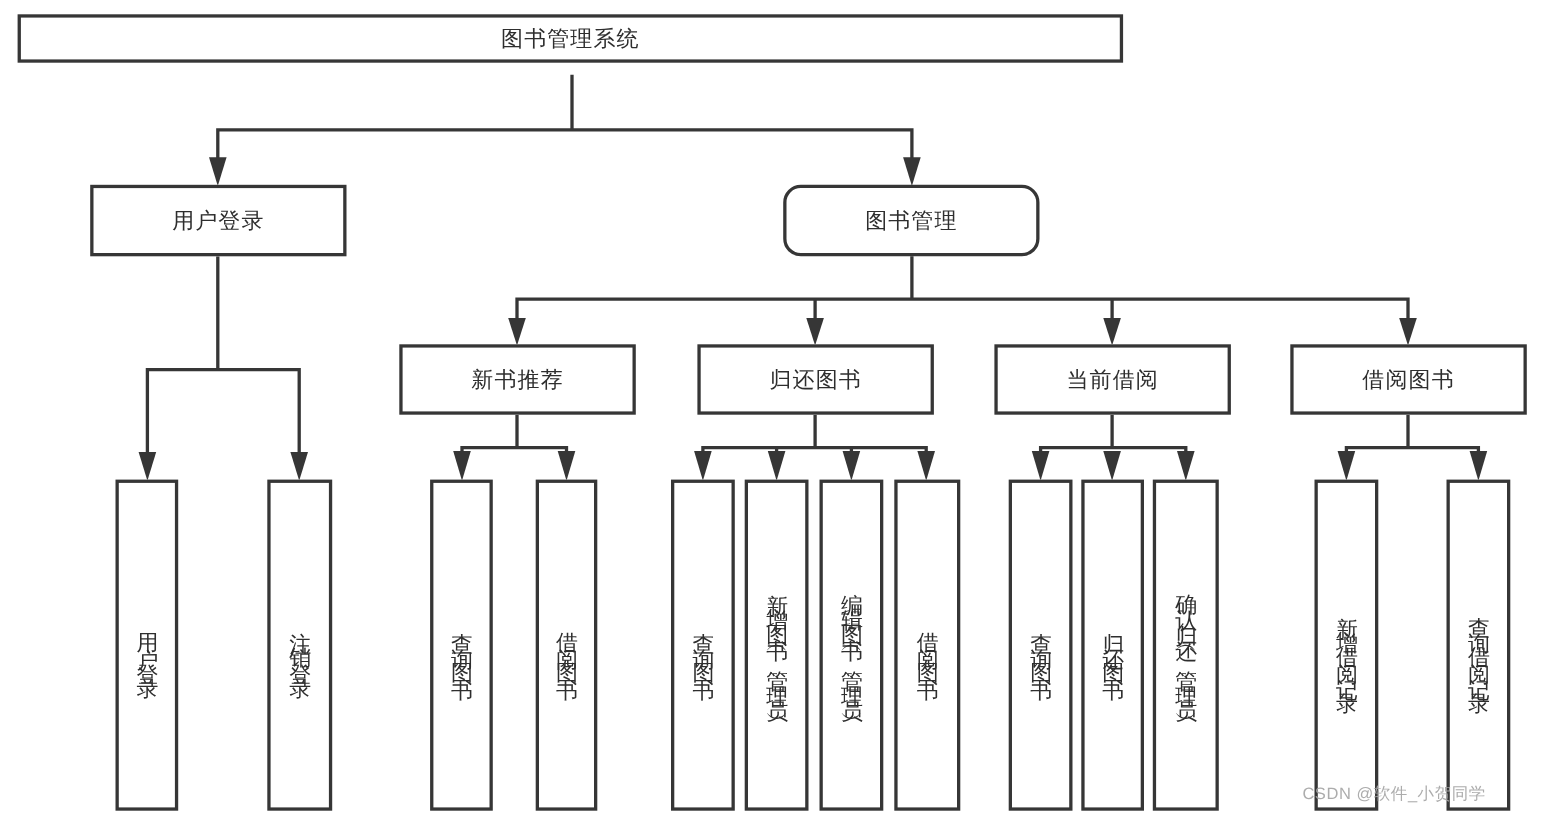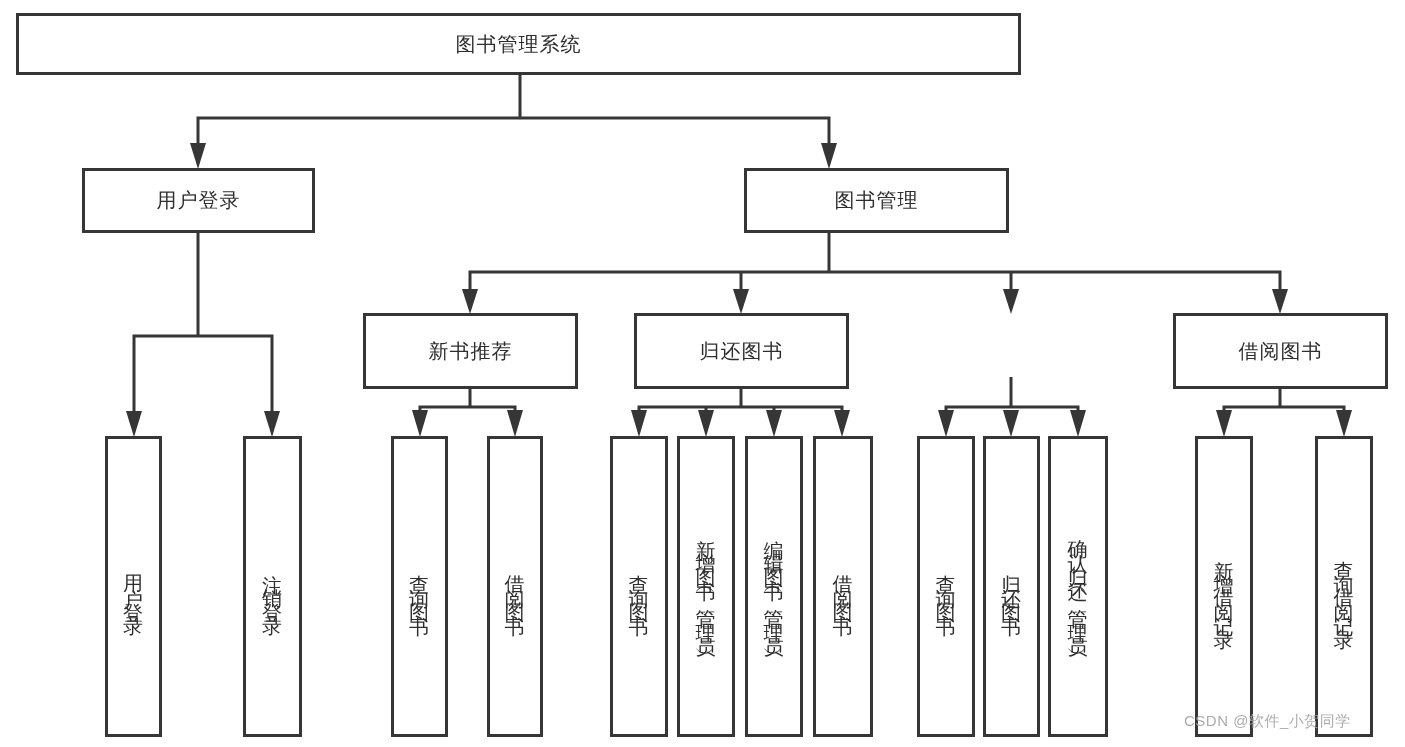--- a/index.html
+++ b/index.html
@@ -18,23 +18,23 @@
     border:3px solid #363636;
     box-sizing:border-box;
     display:flex;
     align-items:center;
     justify-content:center;
     font-size:20px;
     letter-spacing:1px;
     color:#2e2e2e;
     z-index:2;
   }
-  .root  { top:13px;  height:62px; }
+  .root  { top:13px;  height:44px; }
   .lvl2  { top:168px; height:65px; }
-  .lvl3  { top:313px; height:76px; }
+  .lvl3  { top:313px; height:64px; }
   .leaf  { top:436px; height:301px; }
   .leaf span {
     writing-mode:vertical-rl;
     text-orientation:mixed;
     letter-spacing:14px;
     font-size:20px;
     line-height:1;
   }
   #watermark {
     position:absolute;
@@ -94,29 +94,32 @@
     </g>
   </svg>
 
   <div class="box root" style="left:16px;width:1005px;">
     <span>图书管理系统</span>
   </div>
 
   <div class="box lvl2" style="left:82px;width:233px;">
     <span>用户登录</span>
   </div>
-  <div class="box lvl2" style="left:744px;width:265px;">
+  <div class="box lvl2" style="left:712px;width:233px;border-radius:16px;">
     <span>图书管理</span>
   </div>
 
   <div class="box lvl3" style="left:363px;width:215px;">
     <span>新书推荐</span>
   </div>
   <div class="box lvl3" style="left:634px;width:215px;">
     <span>归还图书</span>
+  </div>
+  <div class="box lvl3" style="left:904px;width:215px;">
+    <span>当前借阅</span>
   </div>
   <div class="box lvl3" style="left:1173px;width:215px;">
     <span>借阅图书</span>
   </div>
 
   <div class="box leaf" style="left:105px;width:57px;">
     <span>用户登录</span>
   </div>
   <div class="box leaf" style="left:243px;width:59px;">
     <span>注销登录</span>

